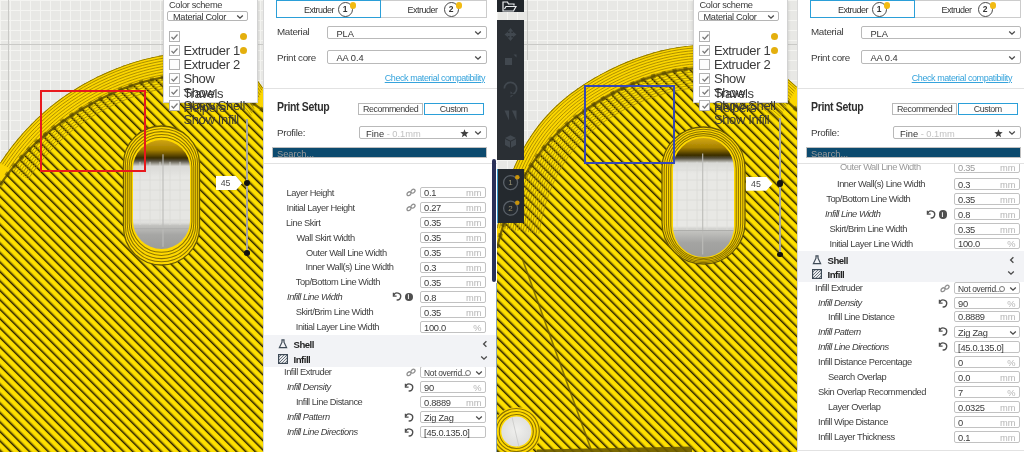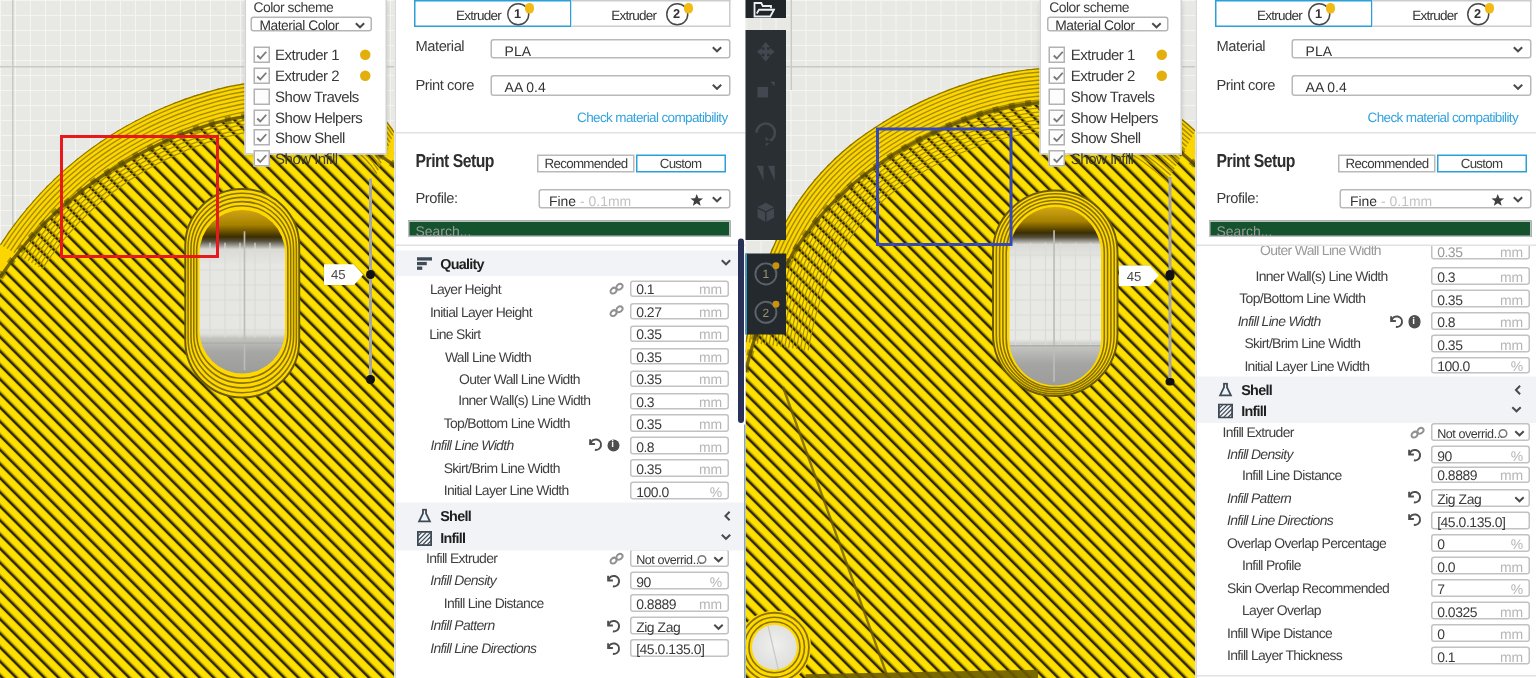--- a/index.html
+++ b/index.html
@@ -18,27 +18,27 @@
 .tab2 .numc{left:63px}
 .ydot{position:absolute;width:6.5px;height:6.5px;border-radius:50%;background:#f2bb13}
 .flab{position:absolute;left:13px;font-size:9.8px;letter-spacing:-0.3px;color:#3c3c3c}
 .fdrop{position:absolute;left:63.4px;width:159.2px;height:13.5px;border:1px solid #b9b9b9;border-radius:2px;background:#fff}
 .fdrop .fval{position:absolute;left:8px;top:2.2px;font-size:9.3px;color:#333}
 .fchev{position:absolute;right:4px;top:3.5px;line-height:0}
 .pdrop{left:95px;width:127.6px}
 .pdrop .fval{left:6px}
 .dim{color:#c2c2c2}
 .pstar{position:absolute;right:17px;top:2px;line-height:0}
-.link{position:absolute;right:12px;top:72.5px;font-size:9px;letter-spacing:-0.42px;color:#35a3dc;}
+.link{position:absolute;right:12px;top:72.5px;font-size:9px;letter-spacing:-0.42px;color:#35a3dc;text-decoration:underline}
 .hsep{position:absolute;left:0;width:100%;height:1px;background:#e2e2e2}
 .pstitle{position:absolute;left:13px;top:100px;font-size:12.5px;letter-spacing:-0.4px;font-weight:bold;color:#2e2e2e;transform:scaleX(0.84);transform-origin:0 50%}
 .btn{position:absolute;top:103px;height:11.8px;font-size:8.9px;letter-spacing:-0.45px;text-align:center;border:1px solid #b9b9b9;color:#3c3c3c;background:#fff;line-height:10.5px}
 .btnr{left:93.8px;width:65.7px}
 .btnc{left:159.5px;width:60.5px;border:1.5px solid #2b9fd8}
-.search{position:absolute;left:8px;top:146.5px;width:215px;height:11.8px;border:1px solid #bfbfbf;background:#14532d}
+.search{position:absolute;left:8px;top:146.5px;width:215px;height:11.8px;border:1px solid #bfbfbf;background:#0c4a6e}
 .search span{position:absolute;left:4px;top:1.5px;color:#9a9a9a;font-size:9.3px}
 .scroll{position:absolute;left:0;top:163.5px;width:100%;height:279px;overflow:hidden}
 .scroll2{position:absolute;left:0;top:163.5px;width:100%;height:288.5px;overflow:hidden}
 .row{position:absolute;left:0;width:100%;height:15px}
 .rl{position:absolute;top:2.5px;font-size:9.3px;letter-spacing:-0.45px;white-space:nowrap}
 .it{font-style:italic}
 .ric{position:absolute}
 .info{position:absolute;top:3.5px;width:8.5px;height:8.5px;border-radius:50%;background:#4f4f4f}
 .info::after{content:"i";color:#fff;font-size:6.5px;font-weight:bold;position:absolute;left:3px;top:0.6px}
 .vbox{position:absolute;left:155.6px;top:1.8px;width:66.4px;height:11.5px;border:1px solid #c2c2c2;border-radius:2px;background:#fff}
@@ -52,21 +52,21 @@
 .cchev{position:absolute;right:9px;top:5px;line-height:0}
 .cpanel{position:absolute;top:0;width:95px;height:103px;background:#fff;border:1px solid #d2d2d2;border-top:none;box-shadow:0 1px 3px rgba(0,0,0,0.15)}
 .cptitle{position:absolute;left:5.5px;top:-0.5px;font-size:9.3px;letter-spacing:-0.35px;color:#3c3c3c}
 .cpdrop{position:absolute;left:3.5px;top:10.5px;width:81px;height:10.5px;border:1px solid #b5b5b5;border-radius:2px}
 .cplbl{position:absolute;left:5px;top:0.7px;font-size:9.2px;letter-spacing:-0.3px;color:#333}
 .cpdrop .fchev{top:2.2px;right:3px}
 .cprow{position:absolute;left:0;width:100%;height:14px}
 .cpbox{position:absolute;left:5px;top:0;width:11px;height:11px;border:1px solid #b2b2b2;background:#fdfdfd}
 .cpbox svg{position:absolute;left:0.5px;top:1px}
 .cpbox{line-height:0}
-.cplab{position:absolute;left:19.9px;top:1px;font-size:10px;letter-spacing:-0.35px;color:#3a3a3a}
+.cplab{position:absolute;left:19.9px;top:12px;font-size:13px;letter-spacing:-0.35px;color:#3a3a3a}
 .cpdot{position:absolute;left:76.8px;top:2.5px;width:7px;height:7px;border-radius:50%;background:#e4af0d}
 .tb{position:absolute;left:0;width:27px}
 .strack{position:absolute;width:2.2px;background:#a5a5a5}
 .sdot{position:absolute;border-radius:50%;background:#111}
 .stag{position:absolute;width:26.5px;height:14.3px;background:#fff;clip-path:polygon(0 0,76% 0,100% 50%,76% 100%,0 100%);filter:drop-shadow(0 0 1px rgba(90,90,90,0.6))}
 .stag span{position:absolute;left:0;top:0;width:20px;height:14.3px;font-size:8.8px;color:#4a4a4a;text-align:center;line-height:14px}
 .scrollbar{position:absolute;width:4.5px;border-radius:2.5px;background:#2a3158}
 </style></head><body>
 <div id="pg">
 
@@ -255,33 +255,20 @@
         <span class="fchev"><svg width="8" height="6" viewBox="0 0 8 6">
             <path d="M1.2 1.5 L4 4.2 L6.8 1.5" fill="none" stroke="#4a4a4a" stroke-width="1.3"></path>
           </svg></span>
       </div>
 <div class="search">
         <span>Search...</span>
       </div>
 <div class="hsep" style="top:163px"></div>
 
 <div class="scroll">
-<div class="cath" style="top:3.5px">
-          <span class="cicon"><svg width="11" height="9" viewBox="0 0 11 9">
-              <g fill="#3e4a56">
-                <rect x="0" y="0.5" width="10" height="2.2"></rect>
-                <rect x="0" y="3.6" width="6.5" height="2.2"></rect>
-                <rect x="0" y="6.7" width="3.5" height="2.2"></rect>
-              </g>
-            </svg></span>
-          <span class="ctxt">Quality</span>
-          <span class="cchev"><svg width="8" height="6" viewBox="0 0 8 6">
-              <path d="M1.2 1.5 L4 4.2 L6.8 1.5" fill="none" stroke="#4a4a4a" stroke-width="1.3"></path>
-            </svg></span>
-        </div>
 <div class="row" style="top:21.5px">
           <span class="rl" style="left:22.6px;color:#3f3f3f">Layer Height</span>
           <svg class="ric" style="left:142px;top:3.2px" width="10" height="9" viewBox="0 0 10 9">
             <g fill="none" stroke="#909090" stroke-width="1.3">
               <ellipse cx="3" cy="5.8" rx="2.2" ry="1.7" transform="rotate(-40 3 5.8)"></ellipse>
               <ellipse cx="7" cy="3.2" rx="2.2" ry="1.7" transform="rotate(-40 7 3.2)"></ellipse>
             </g>
           </svg>
           <span class="vbox">
             <span class="val" style="color:#3a3a3a">0.1</span>
@@ -302,21 +289,21 @@
           </span>
         </div>
         <div class="row" style="top:51.5px">
           <span class="rl" style="left:22.1px;color:#3f3f3f">Line Skirt</span>
           <span class="vbox">
             <span class="val" style="color:#3a3a3a">0.35</span>
             <span class="unit">mm</span>
           </span>
         </div>
         <div class="row" style="top:66.5px">
-          <span class="rl" style="left:32.6px;color:#3f3f3f">Wall Line Width</span>
+          <span class="rl" style="left:32.6px;color:#3f3f3f">Wall Skirt Width</span>
           <span class="vbox">
             <span class="val" style="color:#3a3a3a">0.35</span>
             <span class="unit">mm</span>
           </span>
         </div>
         <div class="row" style="top:81.5px">
           <span class="rl" style="left:42.0px;color:#3f3f3f">Outer Wall Line Width</span>
           <span class="vbox">
             <span class="val" style="color:#3a3a3a">0.35</span>
             <span class="unit">mm</span>
@@ -788,28 +775,28 @@
           <svg class="ric" style="left:140px;top:3.2px" width="10" height="9" viewBox="0 0 10 9">
             <path d="M1.4 0.8 L1.4 4 L4.6 4" fill="none" stroke="#4f4f4f" stroke-width="1.25"></path>
             <path d="M1.8 3.6 A 3.5 3.5 0 1 1 4.6 7.9" fill="none" stroke="#4f4f4f" stroke-width="1.35"></path>
           </svg>
           <span class="vbox">
             <span class="val" style="color:#3a3a3a">[45.0.135.0]</span>
             <span class="unit"></span>
           </span>
         </div>
         <div class="row" style="top:191.0px">
-          <span class="rl" style="left:20.0px;color:#3f3f3f">Overlap Overlap Percentage</span>
+          <span class="rl" style="left:20.0px;color:#3f3f3f">Infill Distance Percentage</span>
           <span class="vbox">
             <span class="val" style="color:#3a3a3a">0</span>
             <span class="unit">%</span>
           </span>
         </div>
         <div class="row" style="top:206.0px">
-          <span class="rl" style="left:30.0px;color:#3f3f3f">Infill Profile</span>
+          <span class="rl" style="left:30.0px;color:#3f3f3f">Search Overlap</span>
           <span class="vbox">
             <span class="val" style="color:#3a3a3a">0.0</span>
             <span class="unit">mm</span>
           </span>
         </div>
         <div class="row" style="top:221.0px">
           <span class="rl" style="left:20.0px;color:#3f3f3f">Skin Overlap Recommended</span>
           <span class="vbox">
             <span class="val" style="color:#3a3a3a">7</span>
             <span class="unit">%</span>

